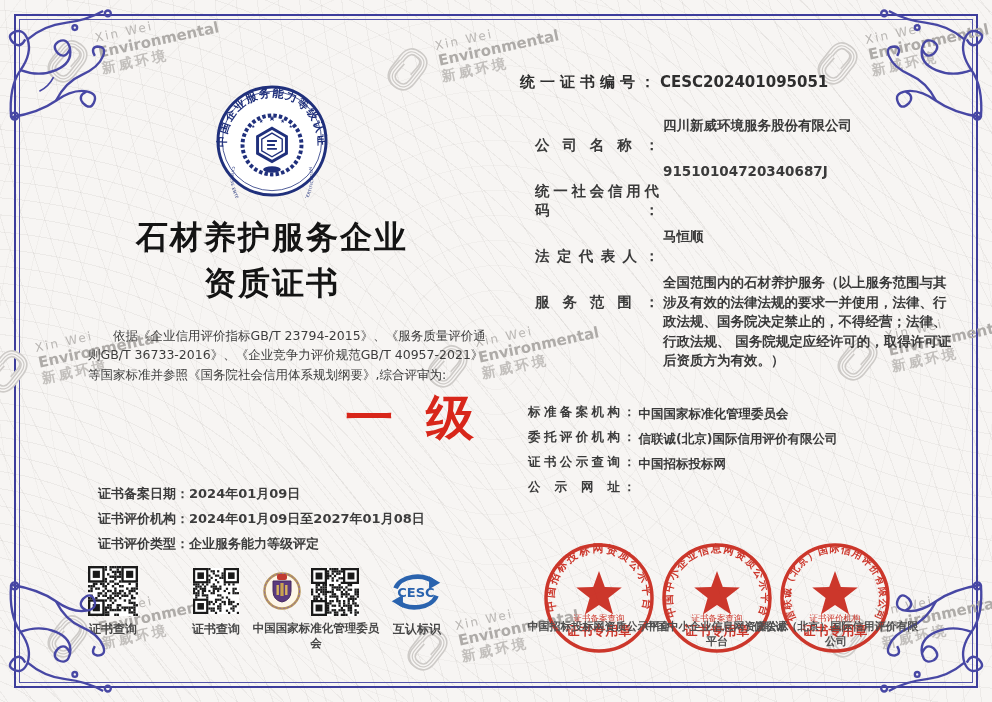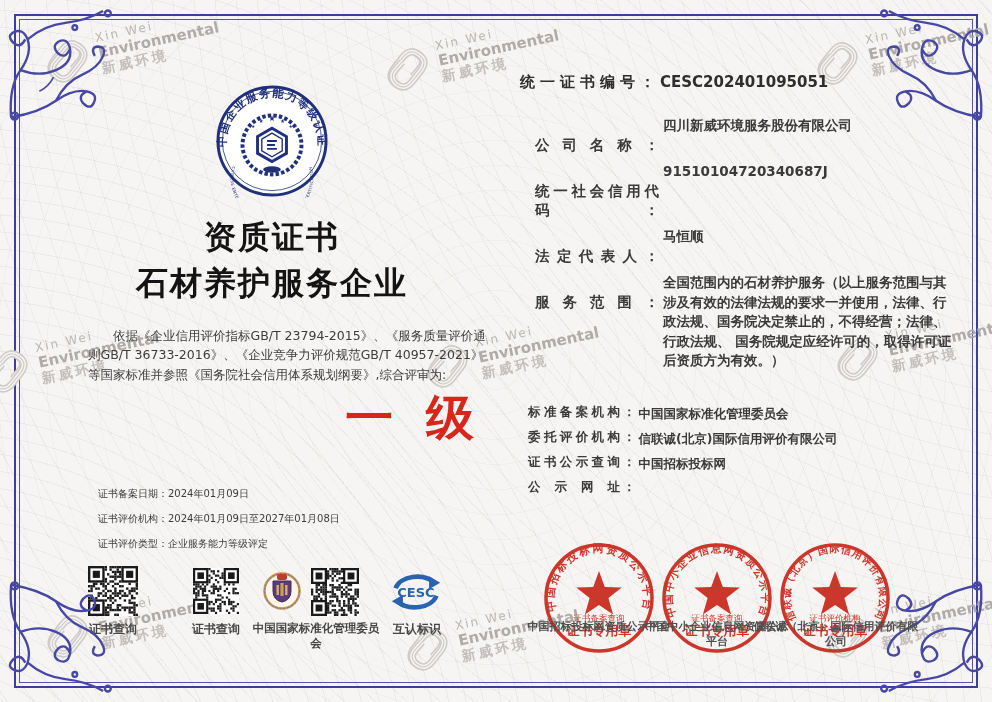--- a/index.html
+++ b/index.html
@@ -25,21 +25,21 @@
   .wm .w2{font-size:15px;font-weight:bold;color:#aeaba8;}
   .wm .w3{font-size:14px;letter-spacing:3px;color:#c2bfbc;font-weight:bold;}
   
   .emblem{position:absolute;left:215px;top:84px;width:114px;height:114px;z-index:2;}
   .title{position:absolute;left:62px;top:214px;width:420px;text-align:center;z-index:2;
     font-size:32px;font-weight:bold;color:#141414;letter-spacing:2px;line-height:1.45;}
   .basis{position:absolute;left:88px;top:326px;width:404px;font-size:12.5px;color:#3c3c3c;
     line-height:1.55;text-indent:2em;z-index:2;}
   .grade{position:absolute;left:62px;top:386px;width:420px;text-align:right;z-index:2;
     font-size:48px;font-weight:bold;color:#d8261a;letter-spacing:8px;}
-  .dates{position:absolute;left:98px;top:481px;z-index:2;font-size:10px;color:#3c3c3c;font-weight:normal;line-height:25px;}
+  .dates{position:absolute;left:98px;top:481px;z-index:2;font-size:13px;color:#3c3c3c;font-weight:bold;line-height:25px;}
   
   .bitem{position:absolute;z-index:2;text-align:center;}
   .qr{background:#fff;}
   .blabel{position:absolute;z-index:2;font-size:12px;color:#454545;font-weight:bold;text-align:center;}
   
   .certno{position:absolute;left:520px;top:73px;width:420px;z-index:2;font-size:15px;color:#2e2e2e;font-weight:bold;}
   .certno .lbl{letter-spacing:5px;text-align:center;}
   .fields{position:absolute;left:535px;top:116px;width:418px;z-index:2;}
   .frow{display:flex;margin-bottom:7px;}
   .jlabel{display:inline-block;text-align:justify;text-align-last:justify;-moz-text-align-last:justify;}
@@ -284,22 +284,22 @@
     <text x="69" y="40" font-size="5.5" fill="#20307c" text-anchor="middle">★</text>
     <text x="39" y="45" font-size="4.5" fill="#20307c" text-anchor="middle">★</text>
     <text x="77" y="45" font-size="4.5" fill="#20307c" text-anchor="middle">★</text>
     <polygon points="58,45 72.7,53.5 72.7,70.5 58,79 43.3,70.5 43.3,53.5" fill="#ffffff" stroke="#20307c" stroke-width="3"></polygon>
     <polygon points="58,50 68.4,56 68.4,68 58,74 47.6,68 47.6,56" fill="none" stroke="#20307c" stroke-width="1.4"></polygon>
     <path d="M53 58 L63 58 M53 62 L61 62 M53 66 L63 66" stroke="#20307c" stroke-width="2"></path>
     <ellipse cx="58" cy="87" rx="9" ry="3.4" fill="#20307c"></ellipse>
   </svg>
 
   <div class="title">
+    <div>石材养护服务企业</div>
     <div>资质证书</div>
-    <div>石材养护服务企业</div>
   </div>
 
   <div class="basis">依据《企业信用评价指标GB/T 23794-2015》、《服务质量评价通则GB/T 36733-2016》、《企业竞争力评价规范GB/T 40957-2021》等国家标准并参照《国务院社会信用体系规划纲要》,综合评审为:</div>
 
   <div class="grade">一 级</div>
 
   <div class="dates">
     <div><span>证书备案日期：</span><span>2024年01月09日</span></div>
     <div><span>证书评价机构：</span><span>2024年01月09日至2027年01月08日</span></div>
     <div><span>证书评价类型：</span><span>企业服务能力等级评定</span></div>

